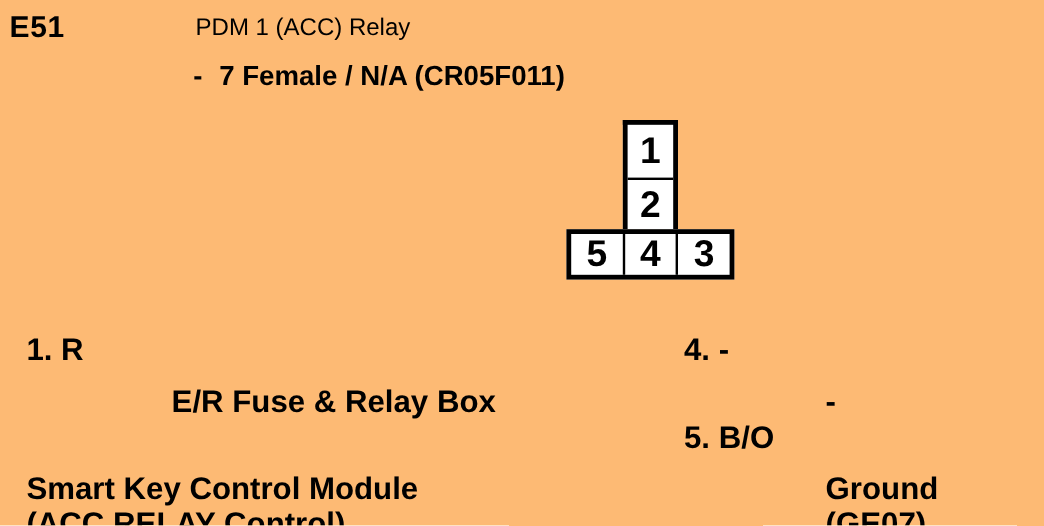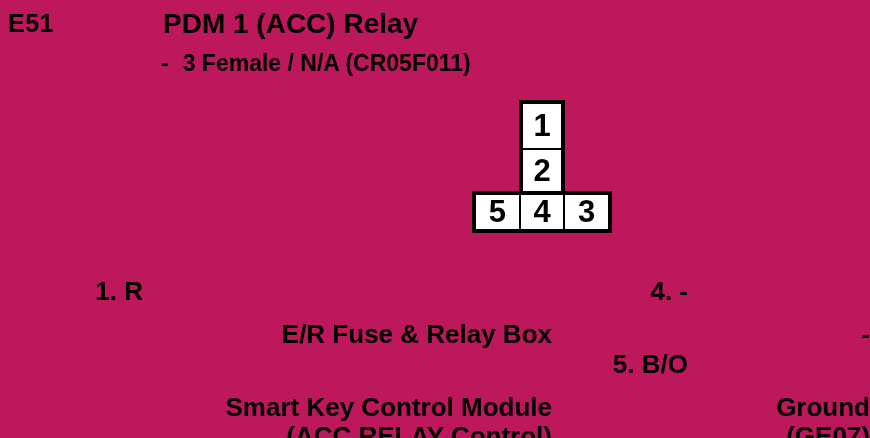--- a/index.html
+++ b/index.html
@@ -4,43 +4,42 @@
 <style>
   html, body {
     margin: 0;
     padding: 0;
     background: #ffffff;
   }
   .page {
     position: relative;
     width: 870px;
     height: 438px;
-    background: #be185d;
+    background: #fdba74;
     color: #000000;
     font-family: "Liberation Sans", sans-serif;
     overflow: hidden;
-    text-align: right;
   }
 
   
   .connector-id {
     position: absolute;
     left: 8px;
     top: 9px;
     font-size: 25px;
     font-weight: 700;
     line-height: 28px;
     letter-spacing: 0.5px;
   }
   .title {
     position: absolute;
     left: 163px;
     top: 7px;
-    font-size: 28px;
-    font-weight: 700;
+    font-size: 20px;
+    font-weight: 400;
     line-height: 33px;
   }
   .subtitle {
     position: absolute;
     left: 161px;
     top: 50px;
     font-size: 23px;
     font-weight: 600;
     line-height: 27px;
     display: flex;
@@ -126,21 +125,21 @@
 <body>
 
 <div class="page">
 
   <div class="connector-id">E51</div>
 
   <div class="title">PDM 1 (ACC) Relay</div>
 
   <div class="subtitle">
     <span class="dash">-</span>
-    <span>3 Female / N/A (CR05F011)</span>
+    <span>7 Female / N/A (CR05F011)</span>
   </div>
 
   <div class="diagram-column">
     <div class="pin-cell cell-top">1</div>
     <div class="pin-cell cell-bottom">2</div>
   </div>
 
   <div class="diagram-row">
     <div class="pin-cell cell divider-right">5</div>
     <div class="pin-cell cell divider-right">4</div>

